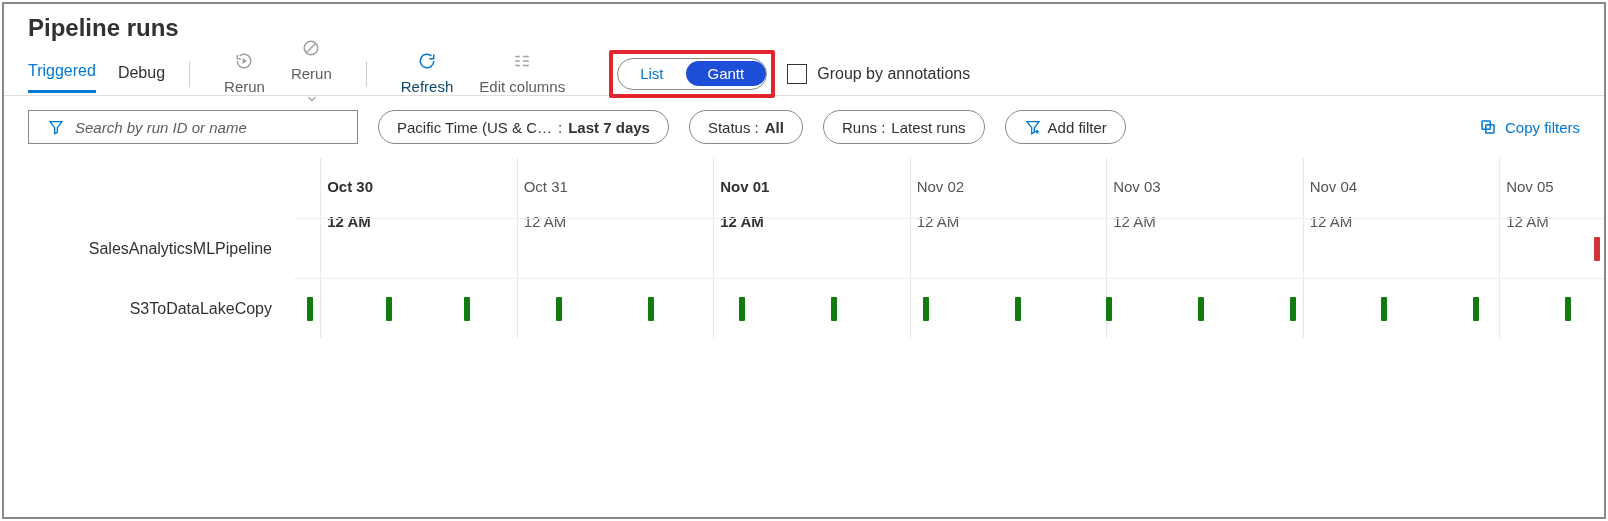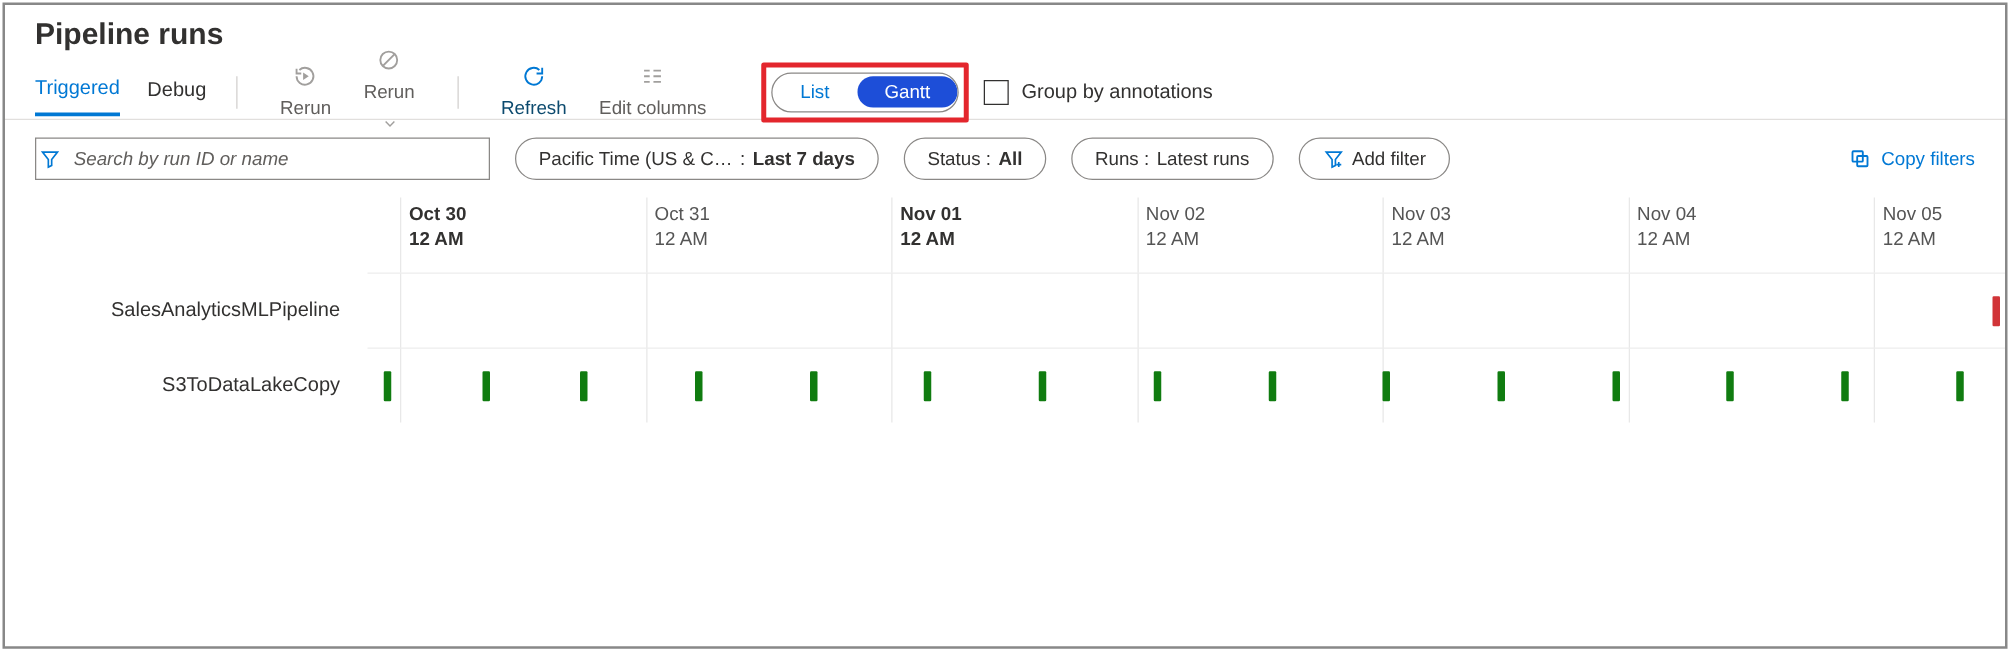--- a/index.html
+++ b/index.html
@@ -66,39 +66,39 @@
     pointer-events:none; border-radius:2px;
   }
   .checkbox-wrap { display:flex; align-items:center; gap:10px; margin-left:14px; font-size:16px; }
   .checkbox { width:20px; height:20px; border:1px solid #323130; }
   .filter-row {
     display:flex; align-items:center; gap:20px; padding: 14px 24px;
     flex-wrap: nowrap;
   }
   .search {
     display:flex; align-items:center; gap:10px;
-    border:1px solid #8a8886; height:34px; width:364px; padding:0 2px;
+    border:1px solid #8a8886; height:34px; width:330px; padding:0 18px;
     color:#605e5c; font-style:italic; font-size:15px;
   }
   .pill {
     display:flex; align-items:center; gap:6px;
     border:1px solid #8a8886; border-radius: 20px; height:34px; padding:0 18px;
     font-size:15px; cursor:pointer; white-space:nowrap;
   }
   .pill .strong { font-weight:700; }
   .spacer { flex:1; }
   .link { color:#0078d4; display:flex; align-items:center; gap:8px; cursor:pointer; font-size:15px; }
 
   .gantt { position:relative; padding-left: 290px; }
   .gantt-header { position:relative; height:60px; }
   .gcol {
     position:absolute; top:0; bottom:0; border-left:1px solid #e8e8e8;
     text-align:left; padding-left:6px; padding-top:4px; font-size:15px; color:#555;
   }
-  .gcol .d1 { line-height:1.3; }
+  .gcol .d1 { line-height:1.3;margin-top:15px; }
   .gcol.bold { font-weight:700; color:#323130; }
   .gantt-body { position:relative; }
   .grow {
     height:60px; border-top:1px solid #ededed; position:relative;
   }
   .grow:first-child { border-top:none; }
   .grow-label {
     position:absolute; right: calc(100% - 0px); width:280px; text-align:right;
     padding-right:22px; top:50%; transform:translateY(-50%);
     font-size:16px; color:#323130;

